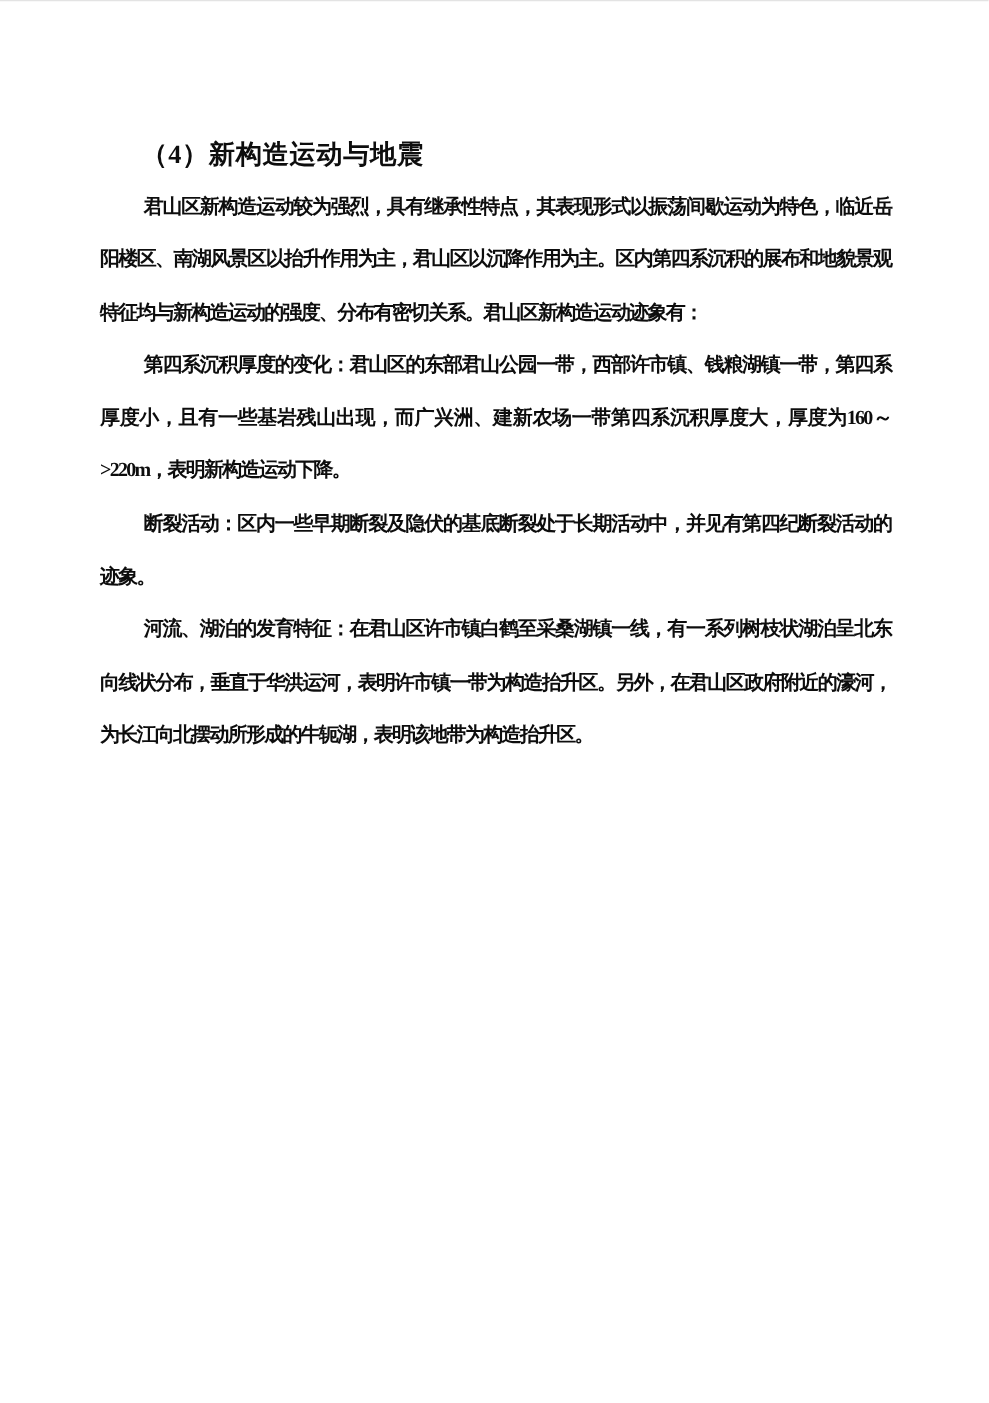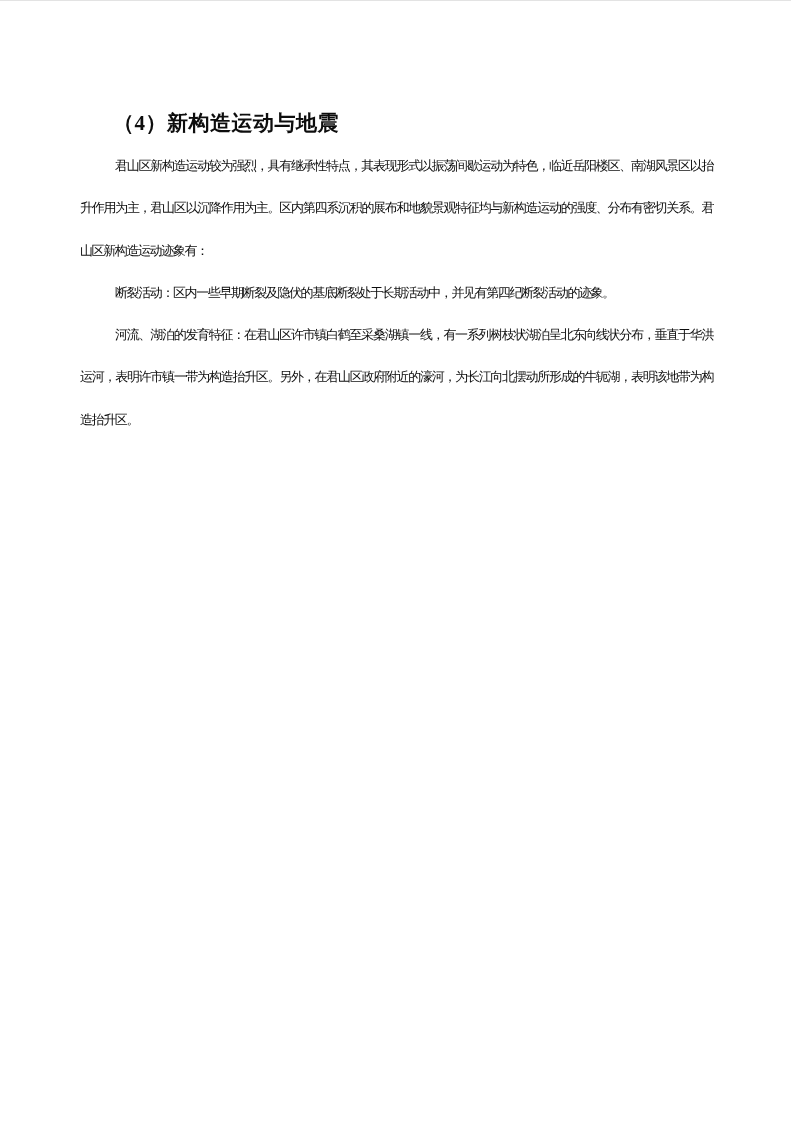--- a/index.html
+++ b/index.html
@@ -27,43 +27,45 @@
   .heading {
     margin: 0;
     font-size: 21px;
     font-weight: bold;
     line-height: 43px;
     text-indent: 33px;
     letter-spacing: 0.5px;
   }
   .para {
     margin: 0;
-    font-size: 13px;
+    font-size: 16px;
     letter-spacing: -1.4px;
     line-height: 42.3px;
     text-align: justify;
     text-indent: 35px;
     word-break: normal;
+    font-weight: bold;
   }
   .page-number {
     position: absolute;
     left: 0;
     top: 1037px;
     width: 100%;
     padding-left: 34px;
     box-sizing: border-box;
     text-align: center;
     font-size: 17px;
     color: #1a1a1a;
   }
 </style>
 </head>
 <body>
 
 <div class="page">
   <div class="content">
     <h2 class="heading">（4）新构造运动与地震</h2>
     <p class="para">君山区新构造运动较为强烈，具有继承性特点，其表现形式以振荡间歇运动为特色，临近岳阳楼区、南湖风景区以抬升作用为主，君山区以沉降作用为主。区内第四系沉积的展布和地貌景观特征均与新构造运动的强度、分布有密切关系。君山区新构造运动迹象有：</p>
+    <p class="para">第四系沉积厚度的变化：君山区的东部君山公园一带，西部许市镇、钱粮湖镇一带，第四系厚度小，且有一些基岩残山出现，而广兴洲、建新农场一带第四系沉积厚度大，厚度为160～&gt;220m，表明新构造运动下降。</p>
     <p class="para">断裂活动：区内一些早期断裂及隐伏的基底断裂处于长期活动中，并见有第四纪断裂活动的迹象。</p>
     <p class="para">河流、湖泊的发育特征：在君山区许市镇白鹤至采桑湖镇一线，有一系列树枝状湖泊呈北东向线状分布，垂直于华洪运河，表明许市镇一带为构造抬升区。另外，在君山区政府附近的濠河，为长江向北摆动所形成的牛轭湖，表明该地带为构造抬升区。</p>
   </div>
   <div class="page-number">8</div>
 </div>
 
 </body></html>

